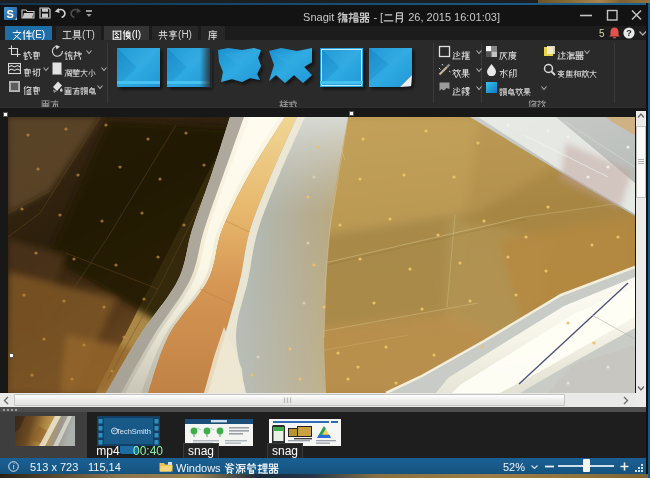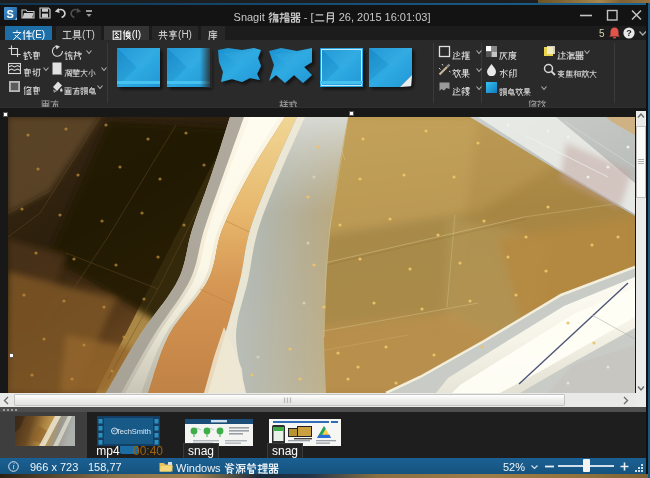--- a/index.html
+++ b/index.html
@@ -36,21 +36,21 @@
 <path d="M4.6 0 L0.8 3.6 L5.6 5 Z" fill="#cfcfcf"></path>
     </svg>
     <svg class="abs" style="left:70px;top:8px" width="12" height="11">
 <path d="M8.8 3.2 C7 0.8 3 1 1.6 3.6 C0.4 6 1.6 8.6 4.4 9.4" fill="none" stroke="#4e4e4e" stroke-width="1.7"></path>
 <path d="M7.4 0 L11.2 3.6 L6.4 5 Z" fill="#4e4e4e"></path>
     </svg>
     <svg class="abs" style="left:85px;top:10px" width="8" height="8">
 <rect x="1" y="0" width="6" height="2" fill="#9a9a9a"></rect>
       <path d="M1.5 4 L6.5 4 L4 7 Z" fill="#9a9a9a"></path>
     </svg>
-    <div class="abs" style="left:172px;top:9px;width:320px;height:14px;text-align:center;line-height:13px"><span class="tx"><span style="font-size:11px;color:#c8c8c8">Snagit&nbsp;</span><svg width="11" height="11" viewBox="0 0 10 10" style="vertical-align:-1.5px">
+    <div class="abs" style="left:180px;top:9px;width:320px;height:14px;text-align:right;line-height:13px"><span class="tx"><span style="font-size:11px;color:#c8c8c8">Snagit&nbsp;</span><svg width="11" height="11" viewBox="0 0 10 10" style="vertical-align:-1.5px">
           <path d="M2.8 0.6L1.2 2.4M1.4 1.8L3.8 1.8M3.4 3.0L1.0 5.0M1.0 6.6L3.8 6.2M2.4 6.2L2.0 9.4M5.6 0.6L5.0 1.8M4.8 2.4L9.2 2.4M5.4 3.8L8.8 3.8M5.4 3.8L5.2 5.4M8.8 3.8L8.8 5.2M5.4 5.3L8.8 5.3M5.2 6.6L4.6 9.4M5.2 6.6L9.0 6.6M6.6 6.6L6.6 9.2M8.0 6.6L8.0 9.2M9.0 6.6L9.0 9.0" stroke="#c8c8c8" stroke-width="1.05" fill="none" stroke-linecap="round"></path>
         </svg><svg width="11" height="11" viewBox="0 0 10 10" style="vertical-align:-1.5px">
           <path d="M2.6 0.8L2.6 4.0M1.0 2.2L4.2 2.2M1.0 5.8L4.6 5.4M2.6 4.0L1.6 9.4M5.6 1.0L8.4 1.0M5.6 1.0L5.6 3.0M8.4 1.0L8.4 3.0M5.6 2.9L8.4 2.9M5.0 4.4L9.4 4.4M5.4 6.0L9.0 6.0M5.5 6.0L5.5 9.2M9.0 6.0L9.0 9.2M5.5 7.6L9.0 7.6M5.5 9.2L9.0 9.2" stroke="#c8c8c8" stroke-width="1.05" fill="none" stroke-linecap="round"></path>
         </svg><svg width="11" height="11" viewBox="0 0 10 10" style="vertical-align:-1.5px">
           <path d="M1.4 1.0L4.2 1.0M1.4 1.0L1.4 3.4M4.2 1.0L4.2 3.4M1.4 3.4L4.2 3.4M5.8 1.0L8.6 1.0M5.8 1.0L5.8 3.4M8.6 1.0L8.6 3.4M5.8 3.4L8.6 3.4M0.8 5.0L9.2 5.0M6.6 4.2L3.2 6.2M4.6 4.4L7.2 6.4M1.4 6.8L4.2 6.8M1.4 6.8L1.4 9.2M4.2 6.8L4.2 9.2M1.4 9.2L4.2 9.2M5.8 6.8L8.6 6.8M5.8 6.8L5.8 9.2M8.6 6.8L8.6 9.2M5.8 9.2L8.6 9.2" stroke="#c8c8c8" stroke-width="1.05" fill="none" stroke-linecap="round"></path>
         </svg><span style="font-size:11px;color:#c8c8c8"> - [</span><svg width="11" height="11" viewBox="0 0 10 10" style="vertical-align:-1.5px">
           <path d="M2.0 2.6L8.0 2.6M1.0 8.0L9.0 8.0" stroke="#c8c8c8" stroke-width="1.05" fill="none" stroke-linecap="round"></path>
         </svg><svg width="11" height="11" viewBox="0 0 10 10" style="vertical-align:-1.5px">
           <path d="M2.4 0.8L7.6 0.8M2.4 0.8L2.0 9.2M7.6 0.8L7.6 8.4M7.6 8.4L6.6 9.4M2.4 3.4L7.6 3.4M2.4 6.0L7.6 6.0" stroke="#c8c8c8" stroke-width="1.05" fill="none" stroke-linecap="round"></path>
         </svg><span style="font-size:11px;color:#c8c8c8"> 26, 2015 16:01:03]</span></span></div>
@@ -603,21 +603,21 @@
         <rect x="57.5" y="10" width="4" height="4.5"></rect>
         <rect x="57.5" y="17" width="4" height="4.5"></rect>
         <rect x="57.5" y="24" width="4" height="4.5"></rect>
 </g>
 <circle cx="17.5" cy="15" r="3" fill="none" stroke="#cfe0ec" stroke-width="1"></circle>
       <path d="M16 15 l1.5 -1.5 M16.5 16 l2 -2" stroke="#cfe0ec" stroke-width="0.7"></path>
 <text x="36.5" y="17.5" font-family="Liberation Sans" font-size="7.5" fill="#dce8f2" text-anchor="middle">TechSmith</text>
 </svg>
     <div class="abs" style="left:120px;top:446px;width:18px;height:8px;background:#1d6da5;border-radius:0 0 2px 2px"></div>
     <div class="abs" style="left:95px;top:445px;width:26px;height:13px;color:#fff;font-size:12px;line-height:13px;text-align:center">mp4</div>
-    <div class="abs" style="left:133px;top:445px;width:30px;height:13px;color:#a16207;font-size:12px;line-height:13px;text-align:right">00:40</div>
+    <div class="abs" style="left:133px;top:445px;width:30px;height:13px;color:#86efac;font-size:12px;line-height:13px;text-align:right">00:40</div>
     <svg class="abs" style="left:185px;top:419px" width="68" height="27">
 <rect width="68" height="27" fill="#f4f4f2"></rect>
 <rect x="0" y="0" width="68" height="5" fill="#1b4e79"></rect>
 <rect x="26" y="1" width="16" height="2.4" fill="#cfe0ec"></rect>
 <g fill="#3fae49">
         <circle cx="9" cy="12" r="3.4"></circle>
         <circle cx="22" cy="12" r="3.4"></circle>
         <circle cx="35" cy="12" r="3.4"></circle>
       </g>
 <path d="M9 15.4 V18 M22 15.4 V18 M35 15.4 V18" stroke="#3fae49" stroke-width="1"></path>
@@ -655,22 +655,22 @@
         <rect x="47" y="23.5" width="14" height="1.3"></rect>
         <rect x="19" y="21" width="22" height="1.3"></rect>
       </g>
 </svg>
     <div class="abs" style="left:267px;top:443px;width:36px;height:16px;background:#242424;border:1px solid #3a3a3a;color:#fff;font-size:12px;line-height:14px;text-align:center">snag</div>
     <div class="abs" style="left:0px;top:458px;width:650px;height:16px;background:linear-gradient(#1b6094,#15537e)"></div>
     <svg class="abs" style="left:8px;top:461px" width="11" height="11">
       <circle cx="5.5" cy="5.5" r="4.8" fill="none" stroke="#dce8f2" stroke-width="1"></circle>
       <text x="5.5" y="8.4" font-family="Liberation Serif" font-size="8" fill="#dce8f2" text-anchor="middle" font-style="italic">i</text>
     </svg>
-    <div class="abs" style="left:30px;top:461px;width:70px;height:12px;color:#eef4f8;font-size:11px;line-height:12px">966 x 723</div>
-    <div class="abs" style="left:88px;top:461px;width:60px;height:12px;color:#eef4f8;font-size:11px;line-height:12px">158,77</div>
+    <div class="abs" style="left:30px;top:461px;width:70px;height:12px;color:#eef4f8;font-size:11px;line-height:12px">513 x 723</div>
+    <div class="abs" style="left:88px;top:461px;width:60px;height:12px;color:#eef4f8;font-size:11px;line-height:12px">115,14</div>
     <svg class="abs" style="left:159px;top:461px" width="14" height="11">
 <path d="M0.5 2 h4.5 l1 1.5 h7.5 v7 H0.5 Z" fill="#e8c25a"></path>
 <path d="M2 5 h11.5 l-1.5 5.5 H0.8 Z" fill="#f4d87a"></path>
 <rect x="9" y="1" width="4" height="3" fill="#cfe0ec"></rect>
     </svg>
     <div class="abs" style="left:176px;top:460px;width:120px;height:14px;line-height:13px"><span class="tx"><span style="font-size:11px;color:#eef4f8">Windows </span><svg width="11" height="11" viewBox="0 0 10 10" style="vertical-align:-1.5px">
           <path d="M2.0 0.6L2.8 1.6M1.2 3.0L2.0 4.0M4.6 0.4L3.6 2.0M3.4 2.0L9.0 2.0M6.4 0.4L7.6 1.4M3.0 3.6L5.6 3.6M5.6 3.6L2.6 5.4M5.6 4.0L8.8 5.4M3.0 6.2L7.0 6.2M3.0 6.2L3.0 8.2M7.0 6.2L7.0 8.2M3.0 8.2L7.0 8.2M4.0 8.6L3.0 9.6M6.0 8.6L7.2 9.6" stroke="#eef4f8" stroke-width="1" fill="none" stroke-linecap="round"></path>
         </svg><svg width="11" height="11" viewBox="0 0 10 10" style="vertical-align:-1.5px">
           <path d="M1.4 1.0L2.4 2.2M1.0 3.6L2.0 4.8M2.4 6.2L1.2 9.2M3.2 1.4L9.4 1.4M4.0 1.4L3.4 9.4M4.8 3.0L8.8 3.0M4.8 3.0L4.8 5.0M8.8 3.0L8.8 5.0M4.8 5.0L8.8 5.0M6.8 5.0L6.8 9.0M5.4 6.4L4.6 8.0M8.2 6.4L9.0 8.0" stroke="#eef4f8" stroke-width="1" fill="none" stroke-linecap="round"></path>
         </svg><svg width="11" height="11" viewBox="0 0 10 10" style="vertical-align:-1.5px">

